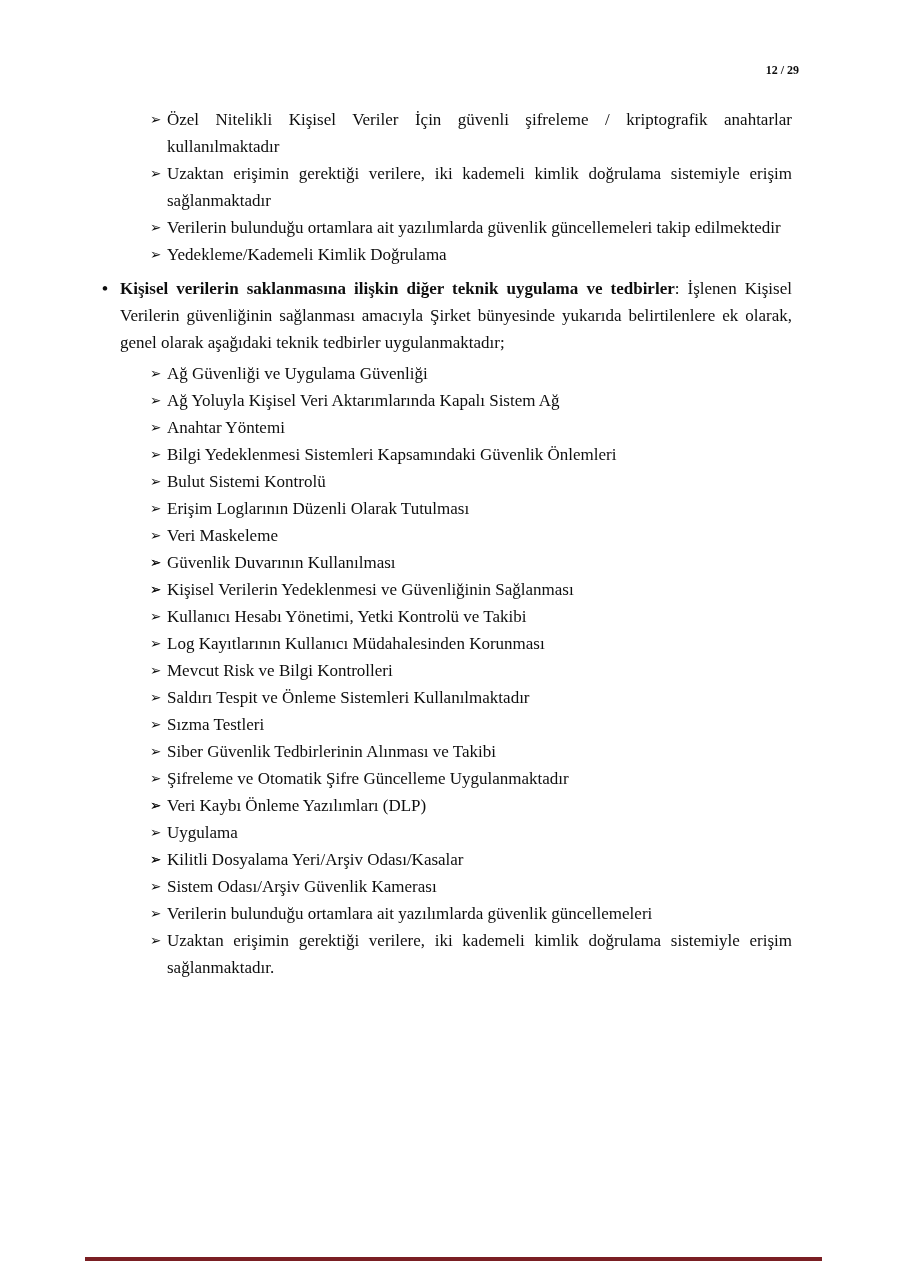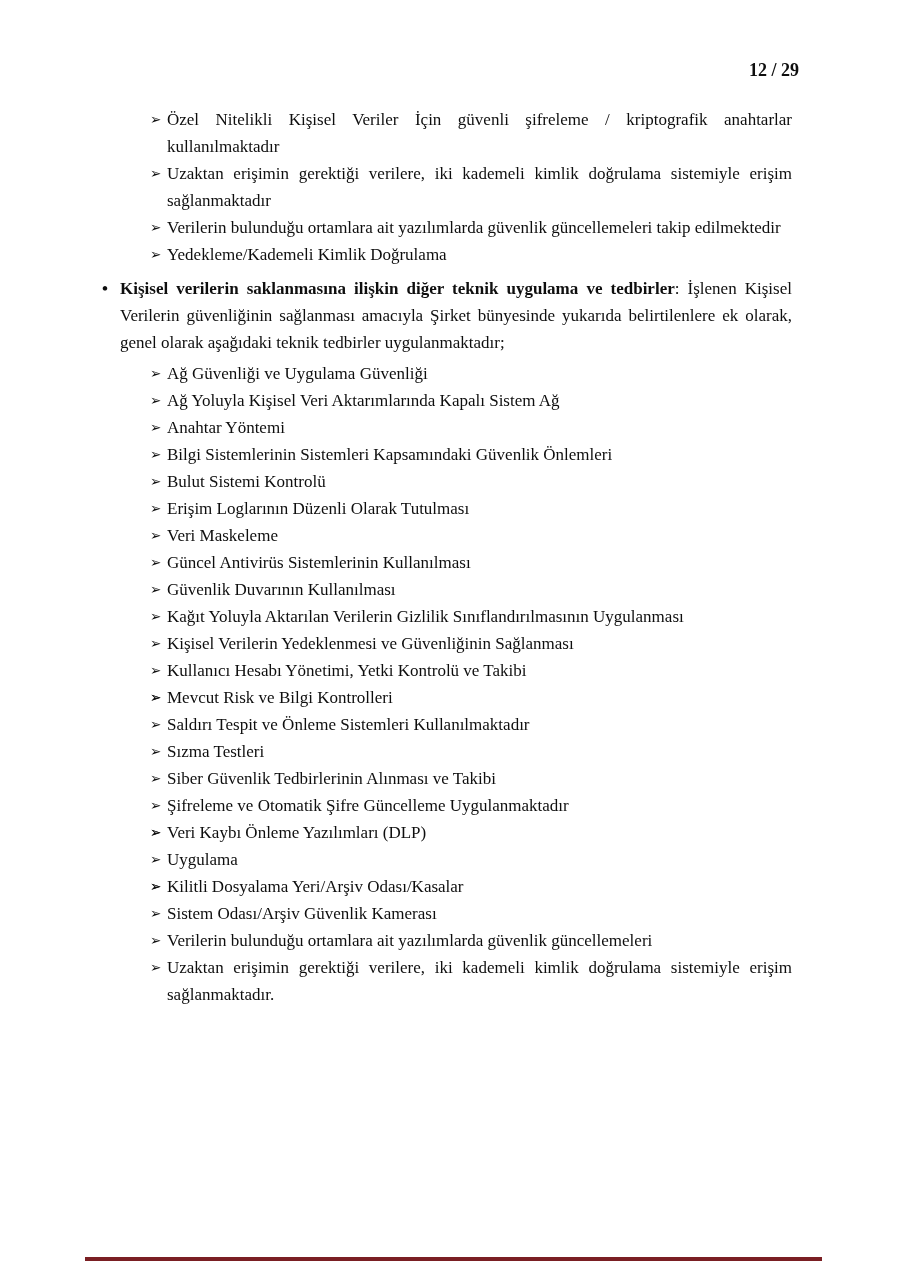--- a/index.html
+++ b/index.html
@@ -9,21 +9,21 @@
     height: 1273px;
     background: #ffffff;
     color: #0e0e0e;
     font-family: "Liberation Serif", serif;
     overflow: hidden;
   }
   .page-number {
     position: absolute;
     top: 60px;
     right: 101px;
-    font-size: 18px;
+    font-size: 12px;
     font-weight: 700;
     line-height: 20px;
   }
   .content {
     position: absolute;
     top: 106px;
     left: 0;
     right: 108px;
     font-size: 17px;
     line-height: 27px;
@@ -104,56 +104,55 @@
         <div class="li">
         <span class="arrow">➢</span>
         <span>Ağ Yoluyla Kişisel Veri Aktarımlarında Kapalı Sistem Ağ</span>
       </div>
         <div class="li">
         <span class="arrow">➢</span>
         <span>Anahtar Yöntemi</span>
       </div>
         <div class="li">
         <span class="arrow">➢</span>
-        <span>Bilgi Sistemlerinin Sistemleri Kapsamındaki Güvenlik Önlemleri</span>
+        <span>Bilgi Yedeklenmesi Sistemleri Kapsamındaki Güvenlik Önlemleri</span>
       </div>
         <div class="li">
         <span class="arrow">➢</span>
         <span>Bulut Sistemi Kontrolü</span>
       </div>
         <div class="li">
         <span class="arrow">➢</span>
         <span>Erişim Loglarının Düzenli Olarak Tutulması</span>
       </div>
         <div class="li">
         <span class="arrow">➢</span>
         <span>Veri Maskeleme</span>
       </div>
         <div class="li">
         <span class="arrow">➢</span>
-        <span>Güncel Antivirüs Sistemlerinin Kullanılması</span>
       </div>
         <div class="li">
         <span class="arrow">➢</span>
         <span>Güvenlik Duvarının Kullanılması</span>
       </div>
         <div class="li">
         <span class="arrow">➢</span>
-        <span>Kağıt Yoluyla Aktarılan Verilerin Gizlilik Sınıflandırılmasının Uygulanması</span>
       </div>
         <div class="li">
         <span class="arrow">➢</span>
         <span>Kişisel Verilerin Yedeklenmesi ve Güvenliğinin Sağlanması</span>
       </div>
         <div class="li">
         <span class="arrow">➢</span>
         <span>Kullanıcı Hesabı Yönetimi, Yetki Kontrolü ve Takibi</span>
       </div>
         <div class="li">
         <span class="arrow">➢</span>
+        <span>Log Kayıtlarının Kullanıcı Müdahalesinden Korunması</span>
       </div>
         <div class="li">
         <span class="arrow">➢</span>
         <span>Mevcut Risk ve Bilgi Kontrolleri</span>
       </div>
         <div class="li">
         <span class="arrow">➢</span>
         <span>Saldırı Tespit ve Önleme Sistemleri Kullanılmaktadır</span>
       </div>
         <div class="li">

